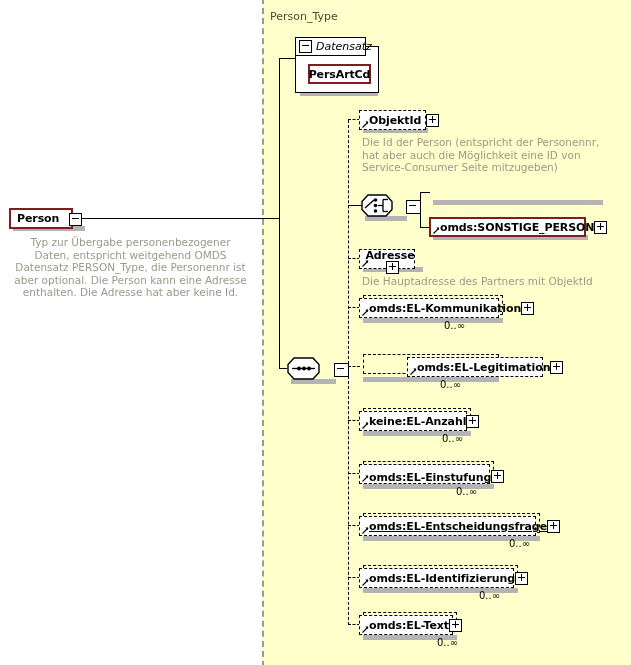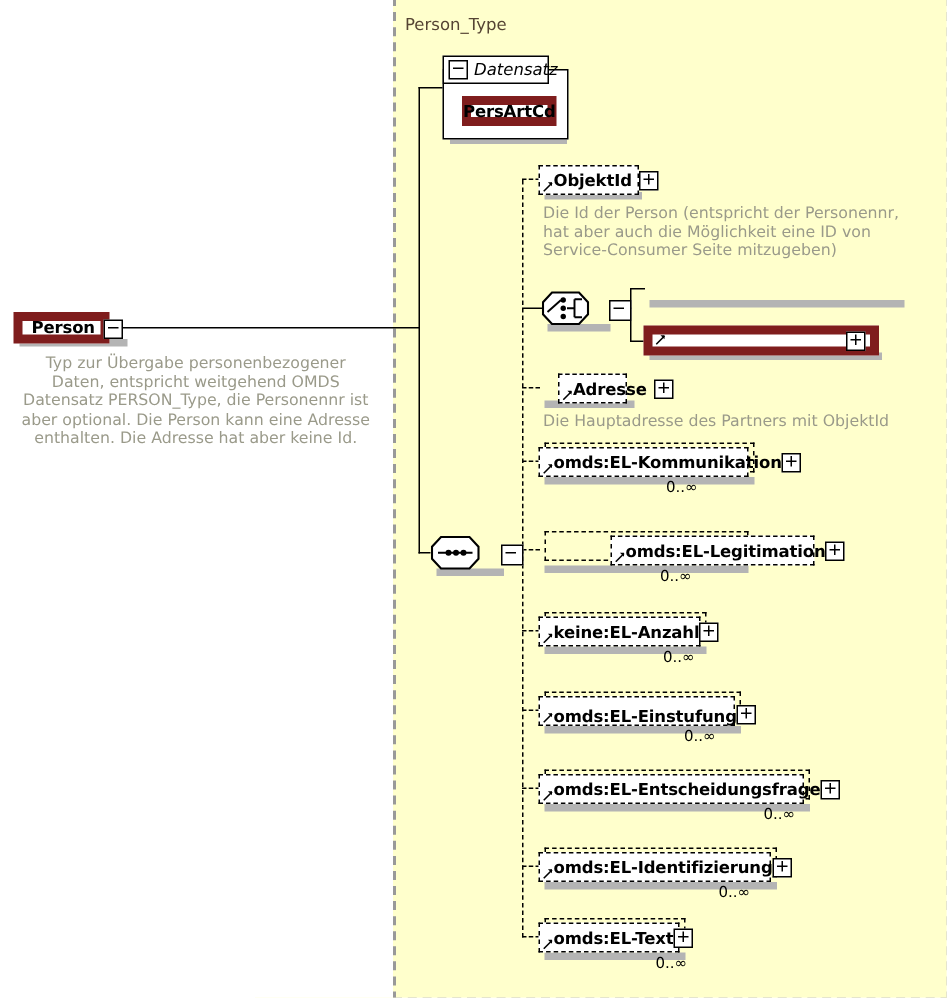--- a/index.html
+++ b/index.html
@@ -37,21 +37,21 @@
     white-space:nowrap;
     z-index:6;
   }
   .node .lbl{
     font-size:11px;
     font-weight:bold;
     color:#000000;
     line-height:11px;
     letter-spacing:-0.1px;
   }
-  .node.solid{border:6px solid #7f1d1d;}
+  .node.solid{border:2px solid #7f1d1d;}
   .node.dashed{border:1px dashed #000000;}
 
   
   .shadow{
     position:absolute;
     background:#b4b4b4;
     z-index:3;
   }
 
   
@@ -228,30 +228,31 @@
 
   <div class="ln h" style="left:413px;top:205px;width:8px;"></div>
   <div class="ln v" style="left:420px;top:192px;height:36px;"></div>
 
   <div class="ln h" style="left:420px;top:192px;width:10px;"></div>
   <div class="shadow" style="left:433px;top:200px;width:170px;height:5px;"></div>
 
   <div class="ln h" style="left:420px;top:227px;width:10px;"></div>
   <div class="shadow" style="left:433px;top:235px;width:155px;height:5px;"></div>
   <div class="node solid" style="left:429px;top:217px;width:157px;">
+    <span class="lbl">omds:SONSTIGE_PERSON</span>
     <span class="exp plus" style="margin-left:auto;"></span>
     <svg class="refarrow" viewBox="0 0 7 7">
         <path d="M0.5,6.5 L6,1" stroke="#000" stroke-width="1.1" fill="none"></path>
         <path d="M6,0.5 L6,3.2 L3.3,0.5 Z" fill="#000"></path>
       </svg>
   </div>
 
   <div class="dln h" style="left:348px;top:258px;width:12px;"></div>
   <div class="shadow" style="left:363px;top:267px;width:60px;height:5px;"></div>
-  <div class="node dashed" style="left:372px;top:249px;width:46px;">
+  <div class="node dashed" style="left:359px;top:249px;width:56px;flex-direction:column;">
     <span class="lbl">Adresse</span>
     <span class="exp plus"></span>
     <svg class="refarrow" viewBox="0 0 7 7">
         <path d="M0.5,6.5 L6,1" stroke="#000" stroke-width="1.1" fill="none"></path>
         <path d="M6,0.5 L6,3.2 L3.3,0.5 Z" fill="#000"></path>
       </svg>
   </div>
   <div class="anno" style="left:362px;top:275px;width:240px;">Die Hauptadresse des Partners mit ObjektId</div>
 
   <div class="dln h" style="left:348px;top:307px;width:12px;"></div>
@@ -302,21 +303,21 @@
     <svg class="refarrow" viewBox="0 0 7 7">
         <path d="M0.5,6.5 L6,1" stroke="#000" stroke-width="1.1" fill="none"></path>
         <path d="M6,0.5 L6,3.2 L3.3,0.5 Z" fill="#000"></path>
       </svg>
   </div>
   <div class="occ" style="left:456px;top:486px;">0..∞</div>
 
   <div class="dln h" style="left:348px;top:525px;width:12px;"></div>
   <div class="shadow" style="left:363px;top:536px;width:177px;height:5px;"></div>
   <div class="stack" style="left:363px;top:513px;width:177px;height:20px;"></div>
-  <div class="node dashed" style="left:359px;top:516px;width:177px;">
+  <div class="node dashed" style="left:359px;top:516px;width:177px;text-decoration:underline;">
     <span class="lbl">omds:EL-Entscheidungsfrage</span>
     <span class="exp plus" style="margin-left:auto;"></span>
     <svg class="refarrow" viewBox="0 0 7 7">
         <path d="M0.5,6.5 L6,1" stroke="#000" stroke-width="1.1" fill="none"></path>
         <path d="M6,0.5 L6,3.2 L3.3,0.5 Z" fill="#000"></path>
       </svg>
   </div>
   <div class="occ" style="left:509px;top:538px;">0..∞</div>
 
   <div class="dln h" style="left:348px;top:577px;width:12px;"></div>

